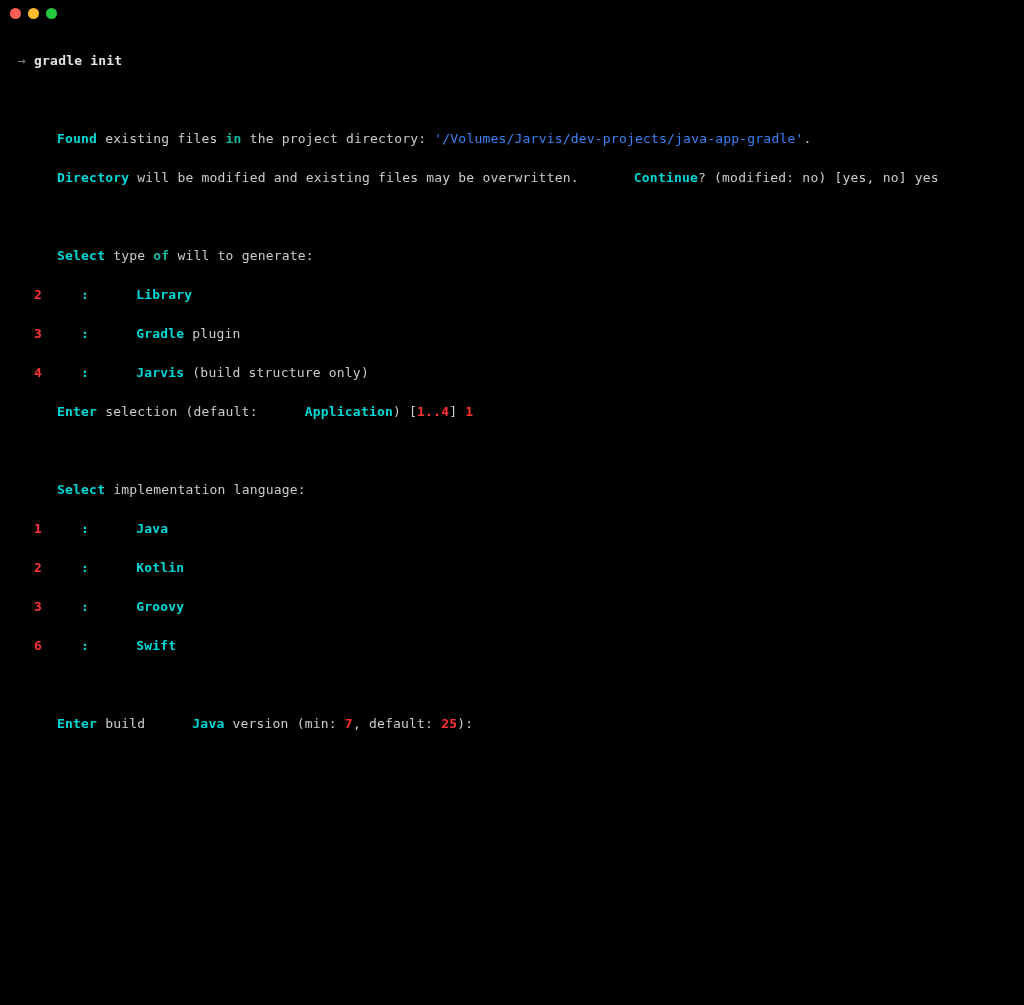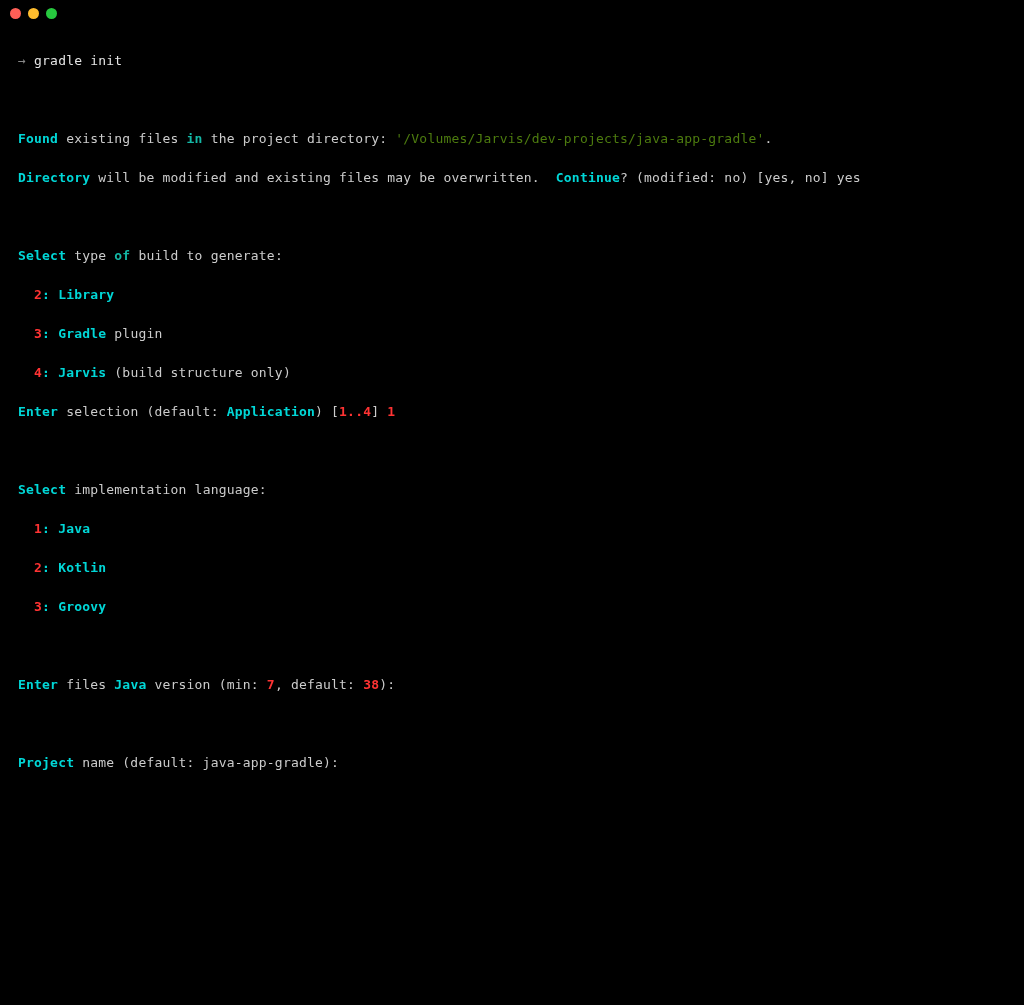--- a/index.html
+++ b/index.html
@@ -26,56 +26,56 @@
     }
     .dot-red { background: #ff5f56; }
     .dot-yellow { background: #ffbd2e; }
     .dot-green { background: #27c93f; }
     .terminal {
       padding: 4px 18px;
       white-space: pre;
       letter-spacing: 0.2px;
     }
     .line { display: block; }
-    .cyan { color: #00d7d7; font-weight: bold; }
+    .cyan { color: #00d7d7; font-weight: bold; margin-left: 39px; }
     .yellow { color: #14b8a6; font-weight: bold; }
-    .green { color: #4d7c0f; }
+    .green { color: #3b82f6; }
     .red { color: #ff3333; font-weight: bold; }
-    .white { color: #e5e5e5; }
+    .white { color: #e5e5e5; font-weight: bold; }
     .arrow { color: #888; }
   </style>
 </head>
 <body>
 
 <div class="titlebar">
   <div class="dot dot-red"></div>
   <div class="dot dot-yellow"></div>
   <div class="dot dot-green"></div>
 </div>
 
 <div class="terminal">
 <span class="line"><span class="arrow">→</span> <span class="white">gradle init</span></span>
 <span class="line"> </span>
 <span class="line"><span class="cyan">Found</span><span> existing files </span><span class="yellow">in</span><span> the project directory: </span><span class="green">'/Volumes/Jarvis/dev-projects/java-app-gradle'</span><span>.</span></span>
 <span class="line"><span class="cyan">Directory</span><span> will be modified and existing files may be overwritten.  </span><span class="cyan">Continue</span><span>? (modified: no) [yes, no] yes</span></span>
 <span class="line"> </span>
-<span class="line"><span class="cyan">Select</span><span> type </span><span class="yellow">of</span><span> build to generate:</span></span>
+<span class="line"><span class="cyan">Select</span><span> type </span><span class="yellow">of</span><span> will to generate:</span></span>
 <span class="line">  <span class="red">2</span><span class="cyan">:</span><span class="cyan"> Library</span></span>
 <span class="line">  <span class="red">3</span><span class="cyan">:</span><span class="cyan"> Gradle</span><span> plugin</span></span>
 <span class="line">  <span class="red">4</span><span class="cyan">:</span><span class="cyan"> Jarvis</span><span> (build structure only)</span></span>
 <span class="line"><span class="cyan">Enter</span><span> selection (default: </span><span class="cyan">Application</span><span>) [</span><span class="red">1..4</span><span>] </span><span class="red">1</span></span>
 <span class="line"> </span>
 <span class="line"><span class="cyan">Select</span><span> implementation language:</span></span>
 <span class="line">  <span class="red">1</span><span class="cyan">:</span><span class="cyan"> Java</span></span>
 <span class="line">  <span class="red">2</span><span class="cyan">:</span><span class="cyan"> Kotlin</span></span>
 <span class="line">  <span class="red">3</span><span class="cyan">:</span><span class="cyan"> Groovy</span></span>
+<span class="line">  <span class="red">6</span><span class="cyan">:</span><span class="cyan"> Swift</span></span>
 <span class="line"> </span>
-<span class="line"><span class="cyan">Enter</span><span> files </span><span class="cyan">Java</span><span> version (min: </span><span class="red">7</span><span>, default: </span><span class="red">38</span><span>):</span></span>
+<span class="line"><span class="cyan">Enter</span><span> build </span><span class="cyan">Java</span><span> version (min: </span><span class="red">7</span><span>, default: </span><span class="red">25</span><span>):</span></span>
 <span class="line"> </span>
-<span class="line"><span class="cyan">Project</span><span> name (default: java-app-gradle):</span></span>
 <span class="line"> </span>
 
 
 
 
 
 
 
 
 

